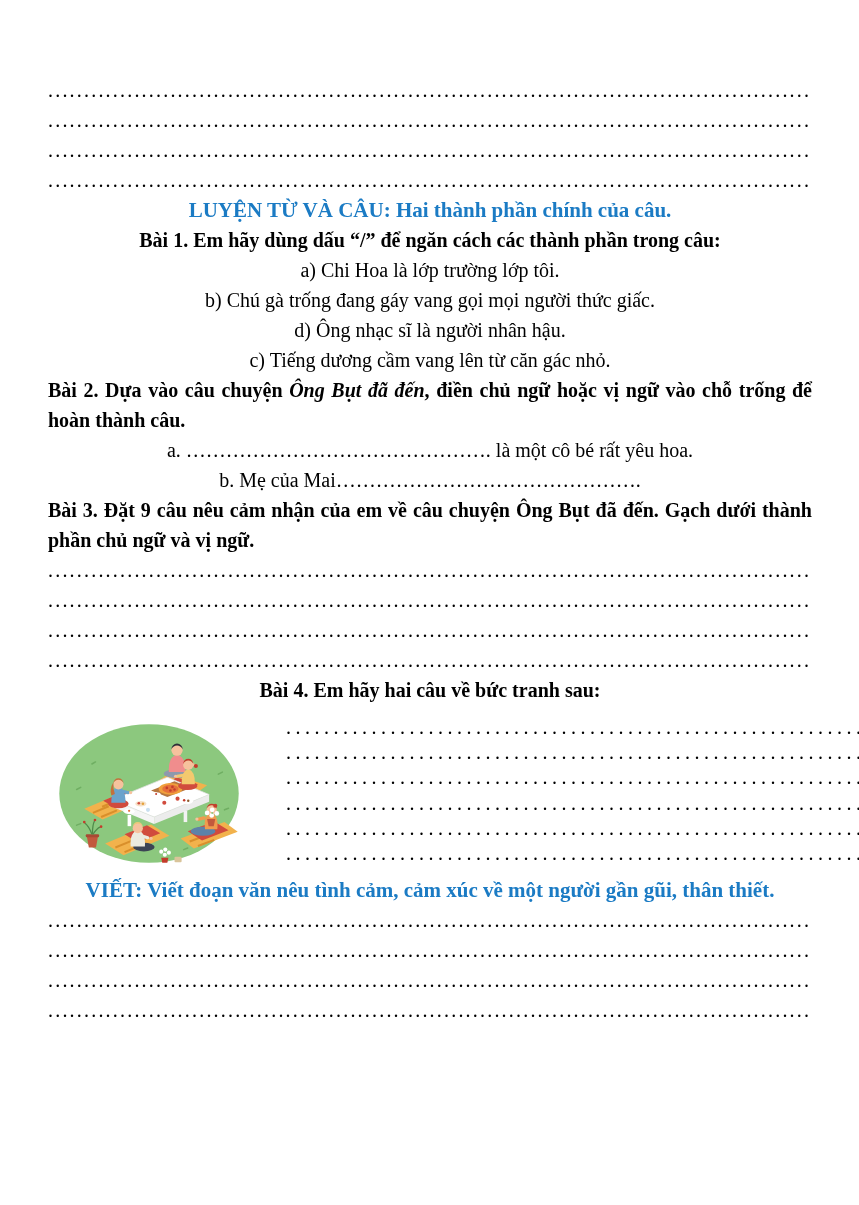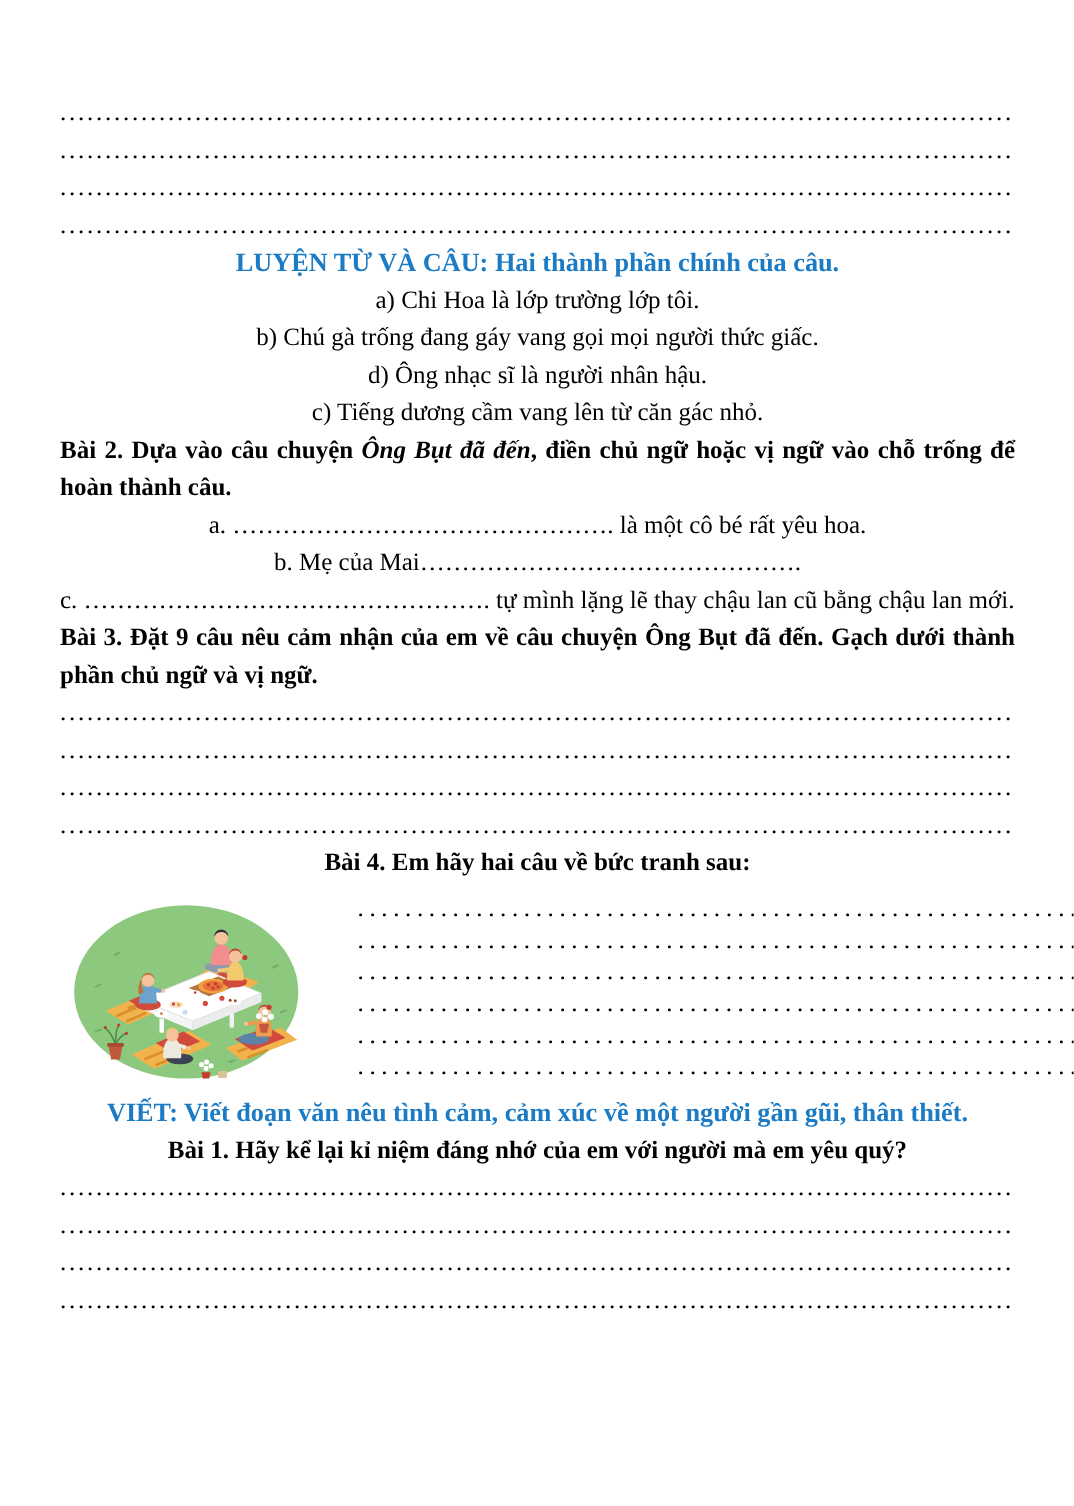--- a/index.html
+++ b/index.html
@@ -40,29 +40,29 @@
 
     <div>
       <div class="dot-line">......................................................................................................................................................</div>
       <div class="dot-line">......................................................................................................................................................</div>
       <div class="dot-line">......................................................................................................................................................</div>
       <div class="dot-line">......................................................................................................................................................</div>
     </div>
 
     <h2 class="blue">LUYỆN TỪ VÀ CÂU: Hai thành phần chính của câu.</h2>
 
+    <p class="bold">Bài 1. Em hãy dùng dấu “/” để ngăn cách các thành phần trong câu:</p>
     <p>a) Chi Hoa là lớp trường lớp tôi.</p>
     <p>b) Chú gà trống đang gáy vang gọi mọi người thức giấc.</p>
     <p>d) Ông nhạc sĩ là người nhân hậu.</p>
     <p>c) Tiếng dương cầm vang lên từ căn gác nhỏ.</p>
 
     <p class="bold just"><span>Bài 2. Dựa vào câu chuyện </span><span class="it">Ông Bụt đã đến</span><span>, điền chủ ngữ hoặc vị ngữ vào chỗ trống để hoàn thành câu.</span></p>
     <p>a. ………………………………………. là một cô bé rất yêu hoa.</p>
     <p>b. Mẹ của Mai……………………………………….</p>
-    <p class="just">c. …………………………………………. tự mình lặng lẽ thay chậu lan cũ bằng chậu lan mới.</p>
 
     <p class="bold just">Bài 3. Đặt 9 câu nêu cảm nhận của em về câu chuyện Ông Bụt đã đến. Gạch dưới thành phần chủ ngữ và vị ngữ.</p>
     <div>
       <div class="dot-line">......................................................................................................................................................</div>
       <div class="dot-line">......................................................................................................................................................</div>
       <div class="dot-line">......................................................................................................................................................</div>
       <div class="dot-line">......................................................................................................................................................</div>
     </div>
 
     <p class="bold">Bài 4. Em hãy hai câu về bức tranh sau:</p>
@@ -236,21 +236,20 @@
         <div class="dot-line">..........................................................................................</div>
         <div class="dot-line">..........................................................................................</div>
         <div class="dot-line">..........................................................................................</div>
         <div class="dot-line">..........................................................................................</div>
         <div class="dot-line">..........................................................................................</div>
         <div class="dot-line">..........................................................................................</div>
       </div>
     </div>
 
     <h2 class="blue viet-heading">VIẾT: Viết đoạn văn nêu tình cảm, cảm xúc về một người gần gũi, thân thiết.</h2>
-    <p class="bold">Bài 1. Hãy kể lại kỉ niệm đáng nhớ của em với người mà em yêu quý?</p>
     <div>
       <div class="dot-line">......................................................................................................................................................</div>
       <div class="dot-line">......................................................................................................................................................</div>
       <div class="dot-line">......................................................................................................................................................</div>
       <div class="dot-line">......................................................................................................................................................</div>
     </div>
 
   </div>
 </div>
 

